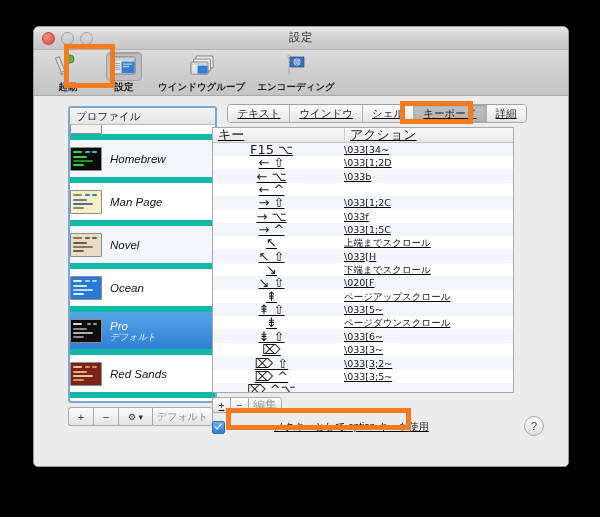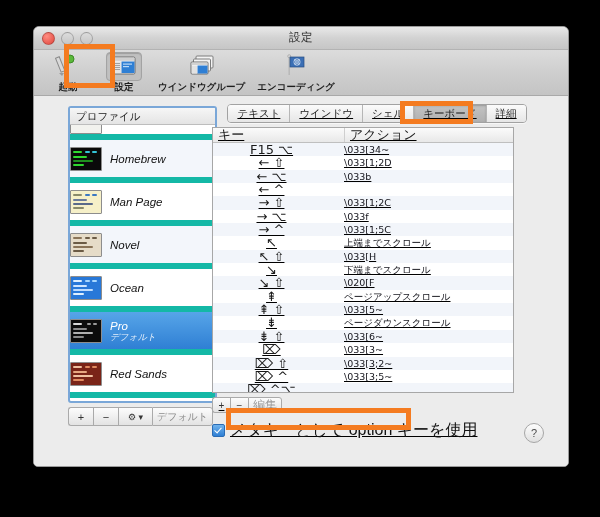--- a/index.html
+++ b/index.html
@@ -167,21 +167,21 @@
   .metarow{margin-top:7px;display:flex;align-items:center;}
   .chk{
     width:11px;height:11px;border-radius:2px;margin-right:5px;flex:none;
     background:linear-gradient(to bottom,#6fb2ec,#2f7fd4);
     border:1px solid #2a6cb5;position:relative;
   }
   .chk:after{
     content:"";position:absolute;left:2.5px;top:0.5px;width:3px;height:6px;
     border:solid #fff;border-width:0 1.7px 1.7px 0;transform:rotate(42deg);
   }
-  .metalabel{font-size:16px;color:#131313;white-space:nowrap;}
+  .metalabel{font-size:10px;color:#131313;white-space:nowrap;margin-left:44px;}
 
   .helpbtn{
     position:absolute;right:-2px;bottom:-2px;width:18px;height:18px;border-radius:50%;
     background:linear-gradient(to bottom,#fdfdfd,#e0e0e0);
     border:1px solid #a6a6a6;
     display:flex;align-items:center;justify-content:center;
     font-size:11px;color:#4a4a4a;
   }
 
   

